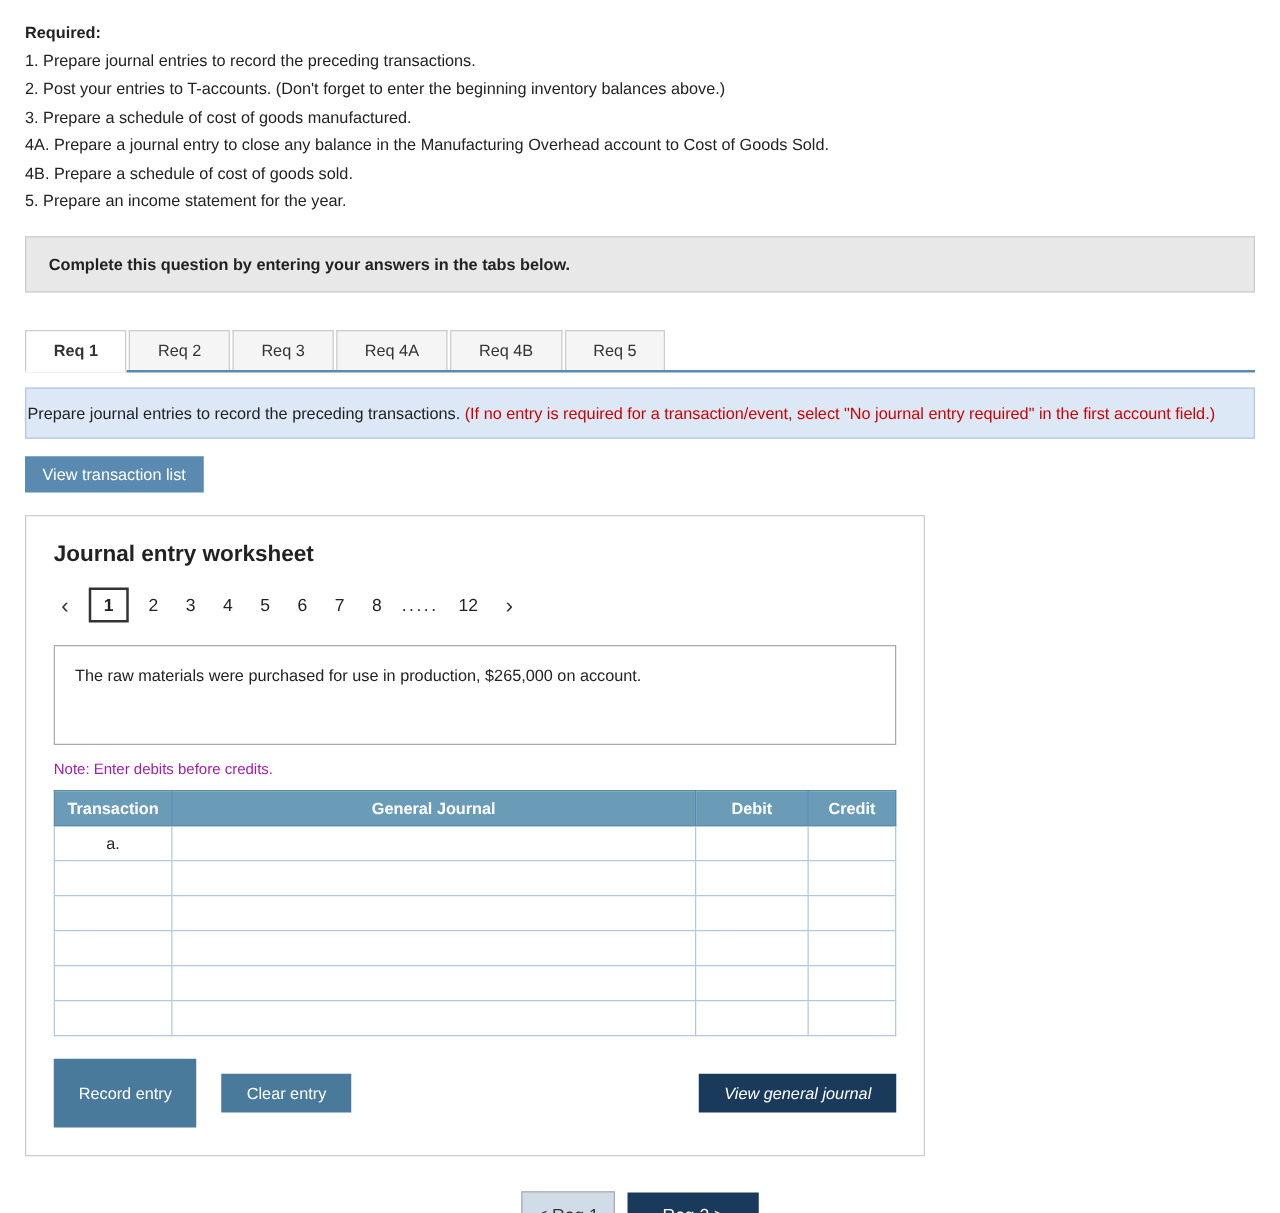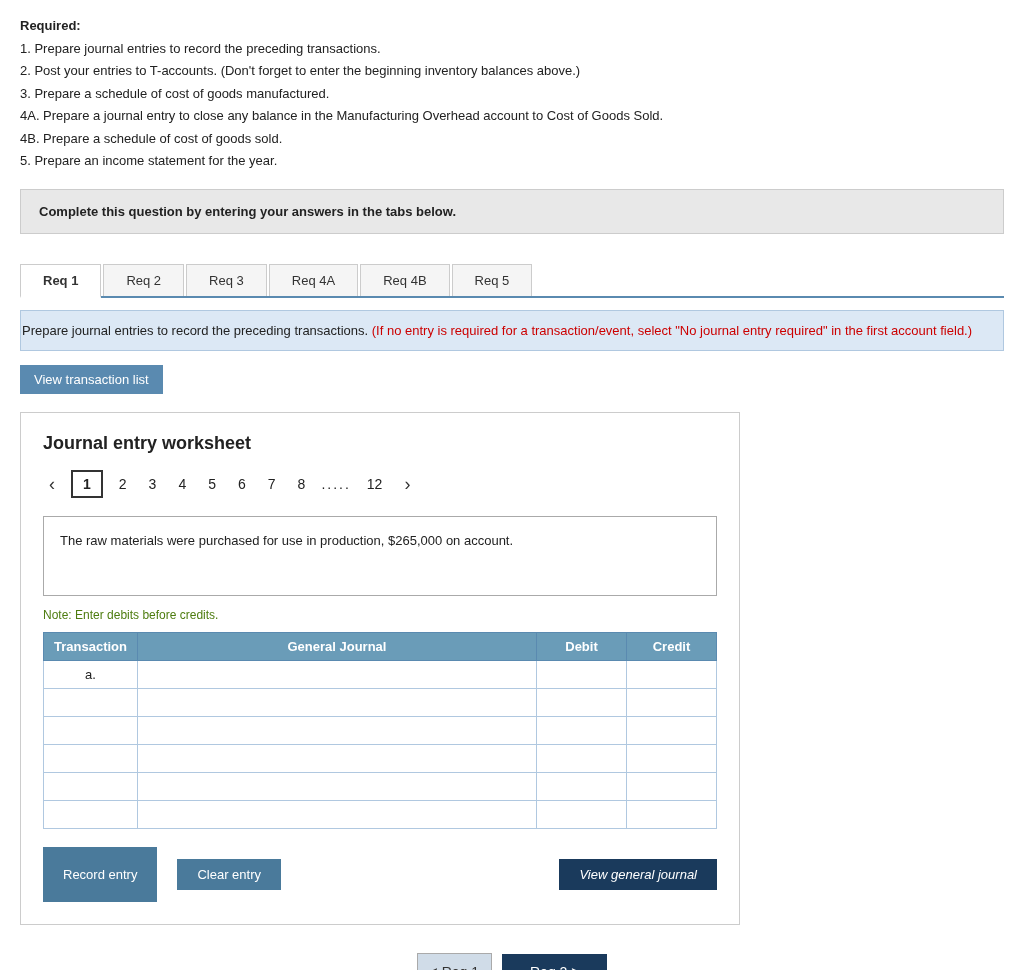--- a/index.html
+++ b/index.html
@@ -120,21 +120,21 @@
       border: 1px solid #aaa;
       padding: 14px 16px;
       margin-bottom: 12px;
       min-height: 80px;
       font-size: 13px;
       line-height: 1.5;
       background: #fff;
     }
 
     .note-text {
-      color: #4d7c0f;
+      color: #a21caf;
       font-size: 12px;
       margin-bottom: 10px;
     }
 
     .journal-table {
       width: 100%;
       border-collapse: collapse;
       margin-bottom: 18px;
     }
     .journal-table th {
@@ -161,21 +161,21 @@
       background: transparent;
     }
     .journal-table td.transaction-label {
       text-align: center;
       padding: 4px 8px;
       font-size: 13px;
     }
     .col-transaction { width: 90px; }
     .col-journal { width: auto; }
     .col-debit { width: 90px; }
-    .col-credit { width: 90px; }
+    .col-credit { width: 70px; }
 
     .action-buttons {
       display: flex;
       gap: 20px;
       align-items: center;
     }
     .btn-record {
       background: #4a7a9b;
       color: #fff;
       border: none;

